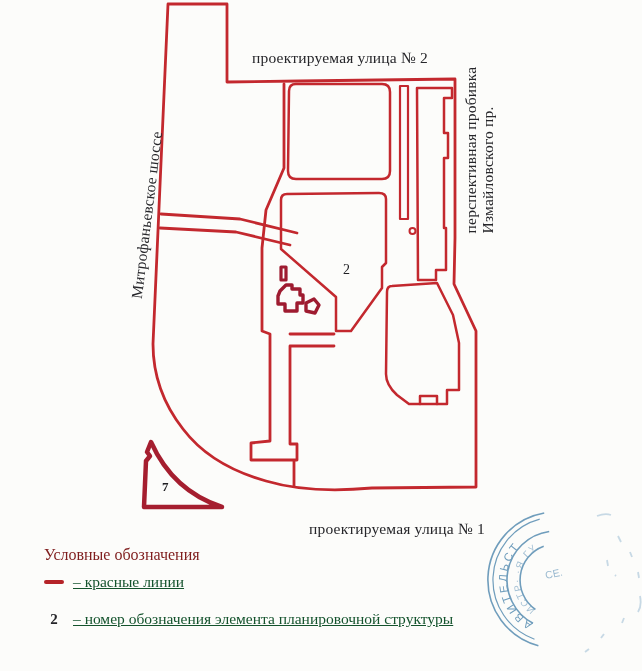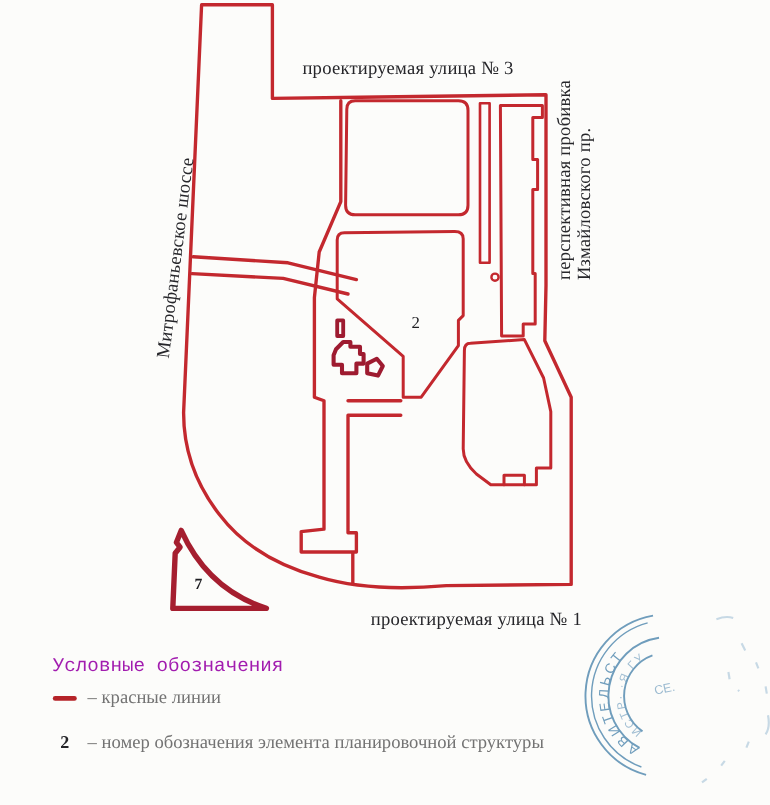--- a/index.html
+++ b/index.html
@@ -12,23 +12,23 @@
   .lbl-rot-left{
     left:147px;top:215px;
     transform:translate(-50%,-50%) rotate(-83deg);
   }
   .lbl-rot-right{
     left:479px;top:150px;line-height:17px;text-align:left;
     transform:translate(-50%,-50%) rotate(-90deg);
   }
   .num{position:absolute;font-size:14px;color:#1e1e22;}
   .num-7{font-weight:bold;font-size:13px;}
-  #legend-title{position:absolute;left:44px;top:546px;font-size:16px;color:#a21caf;font-family:Liberation Mono, monospace;}
+  #legend-title{position:absolute;left:44px;top:546px;font-size:16px;color:#7f1d1d;}
   .legend-row{position:absolute;left:44px;display:flex;align-items:center;gap:9px;}
-  .legend-row .txt{font-size:15.5px;color:#737373;white-space:nowrap;}
+  .legend-row .txt{font-size:15.5px;color:#14532d;white-space:nowrap;text-decoration:underline;}
   .swatch{width:20px;height:4.5px;border-radius:2.5px;flex:0 0 auto;}
   .swatch.red{background:#b52328;}
   .swatch.darkred{background:#9c1a33;height:5px;}
   .legend-num{width:20px;text-align:center;font-size:15px;font-weight:bold;color:#242428;flex:0 0 auto;}
   svg{position:absolute;left:0;top:0;}
 </style>
 </head>
 <body>
 
 <div id="canvas">
@@ -82,30 +82,30 @@
         <path d="M 638,572 l 1,6"></path>
         <path d="M 640,596 q 2,10 -2,16"></path>
         <path d="M 624,618 l -2,5"></path>
         <path d="M 604,634 l -3,4"></path>
         <path d="M 589,649 l -4,3"></path>
         <path d="M 615,575 l 1,1"></path>
       </g>
     </g>
   </svg>
 
-  <div class="lbl" style="left:252px;top:49px;">проектируемая улица № 3</div>
+  <div class="lbl" style="left:252px;top:49px;">проектируемая улица № 2</div>
 
   <div class="lbl lbl-rot-left">Митрофаньевское шоссе</div>
 
   <div class="lbl lbl-rot-right">
     <div>перспективная пробивка</div>
     <div>Измайловского пр.</div>
   </div>
 
-  <div class="lbl" style="left:309px;top:508px;">проектируемая улица № 1</div>
+  <div class="lbl" style="left:309px;top:520px;">проектируемая улица № 1</div>
 
   <div class="num" style="left:343px;top:262px;">2</div>
 
   <div class="num num-7" style="left:162px;top:479px;">7</div>
 
   <div id="legend-title">Условные обозначения</div>
 
   <div class="legend-row" style="top:573px;">
     <div class="swatch red"></div>
     <div class="txt">– красные линии</div>

